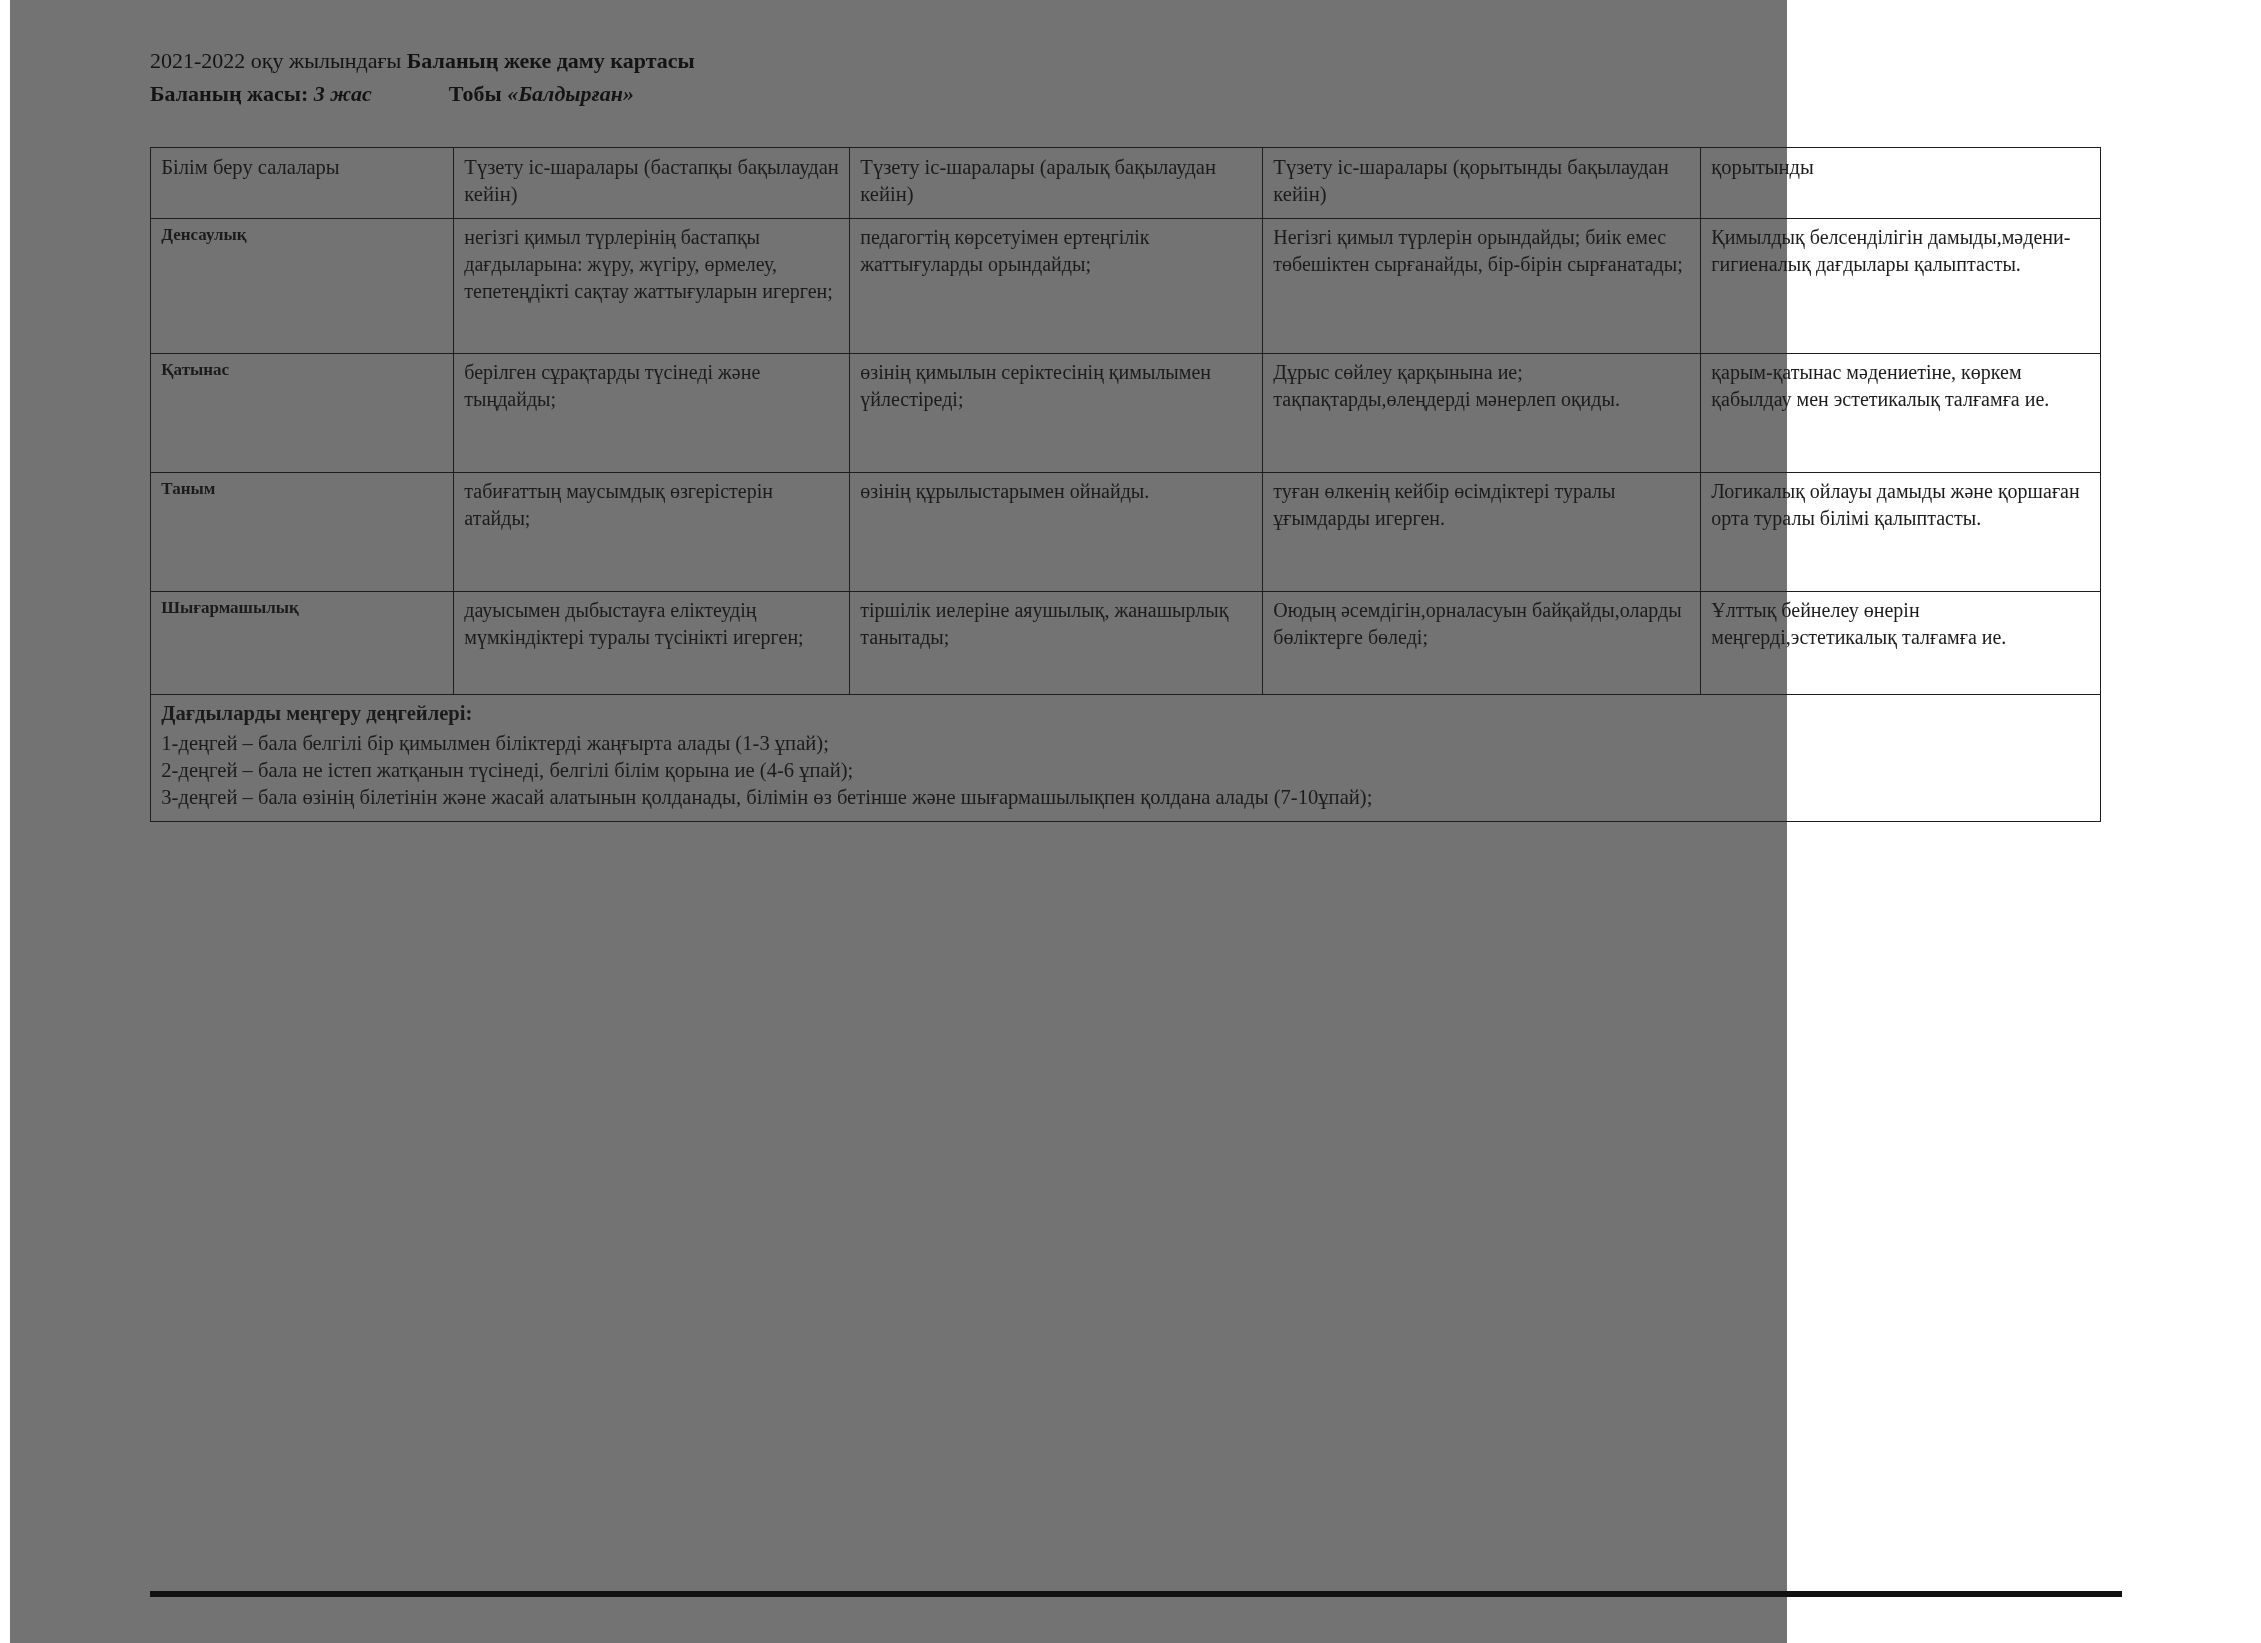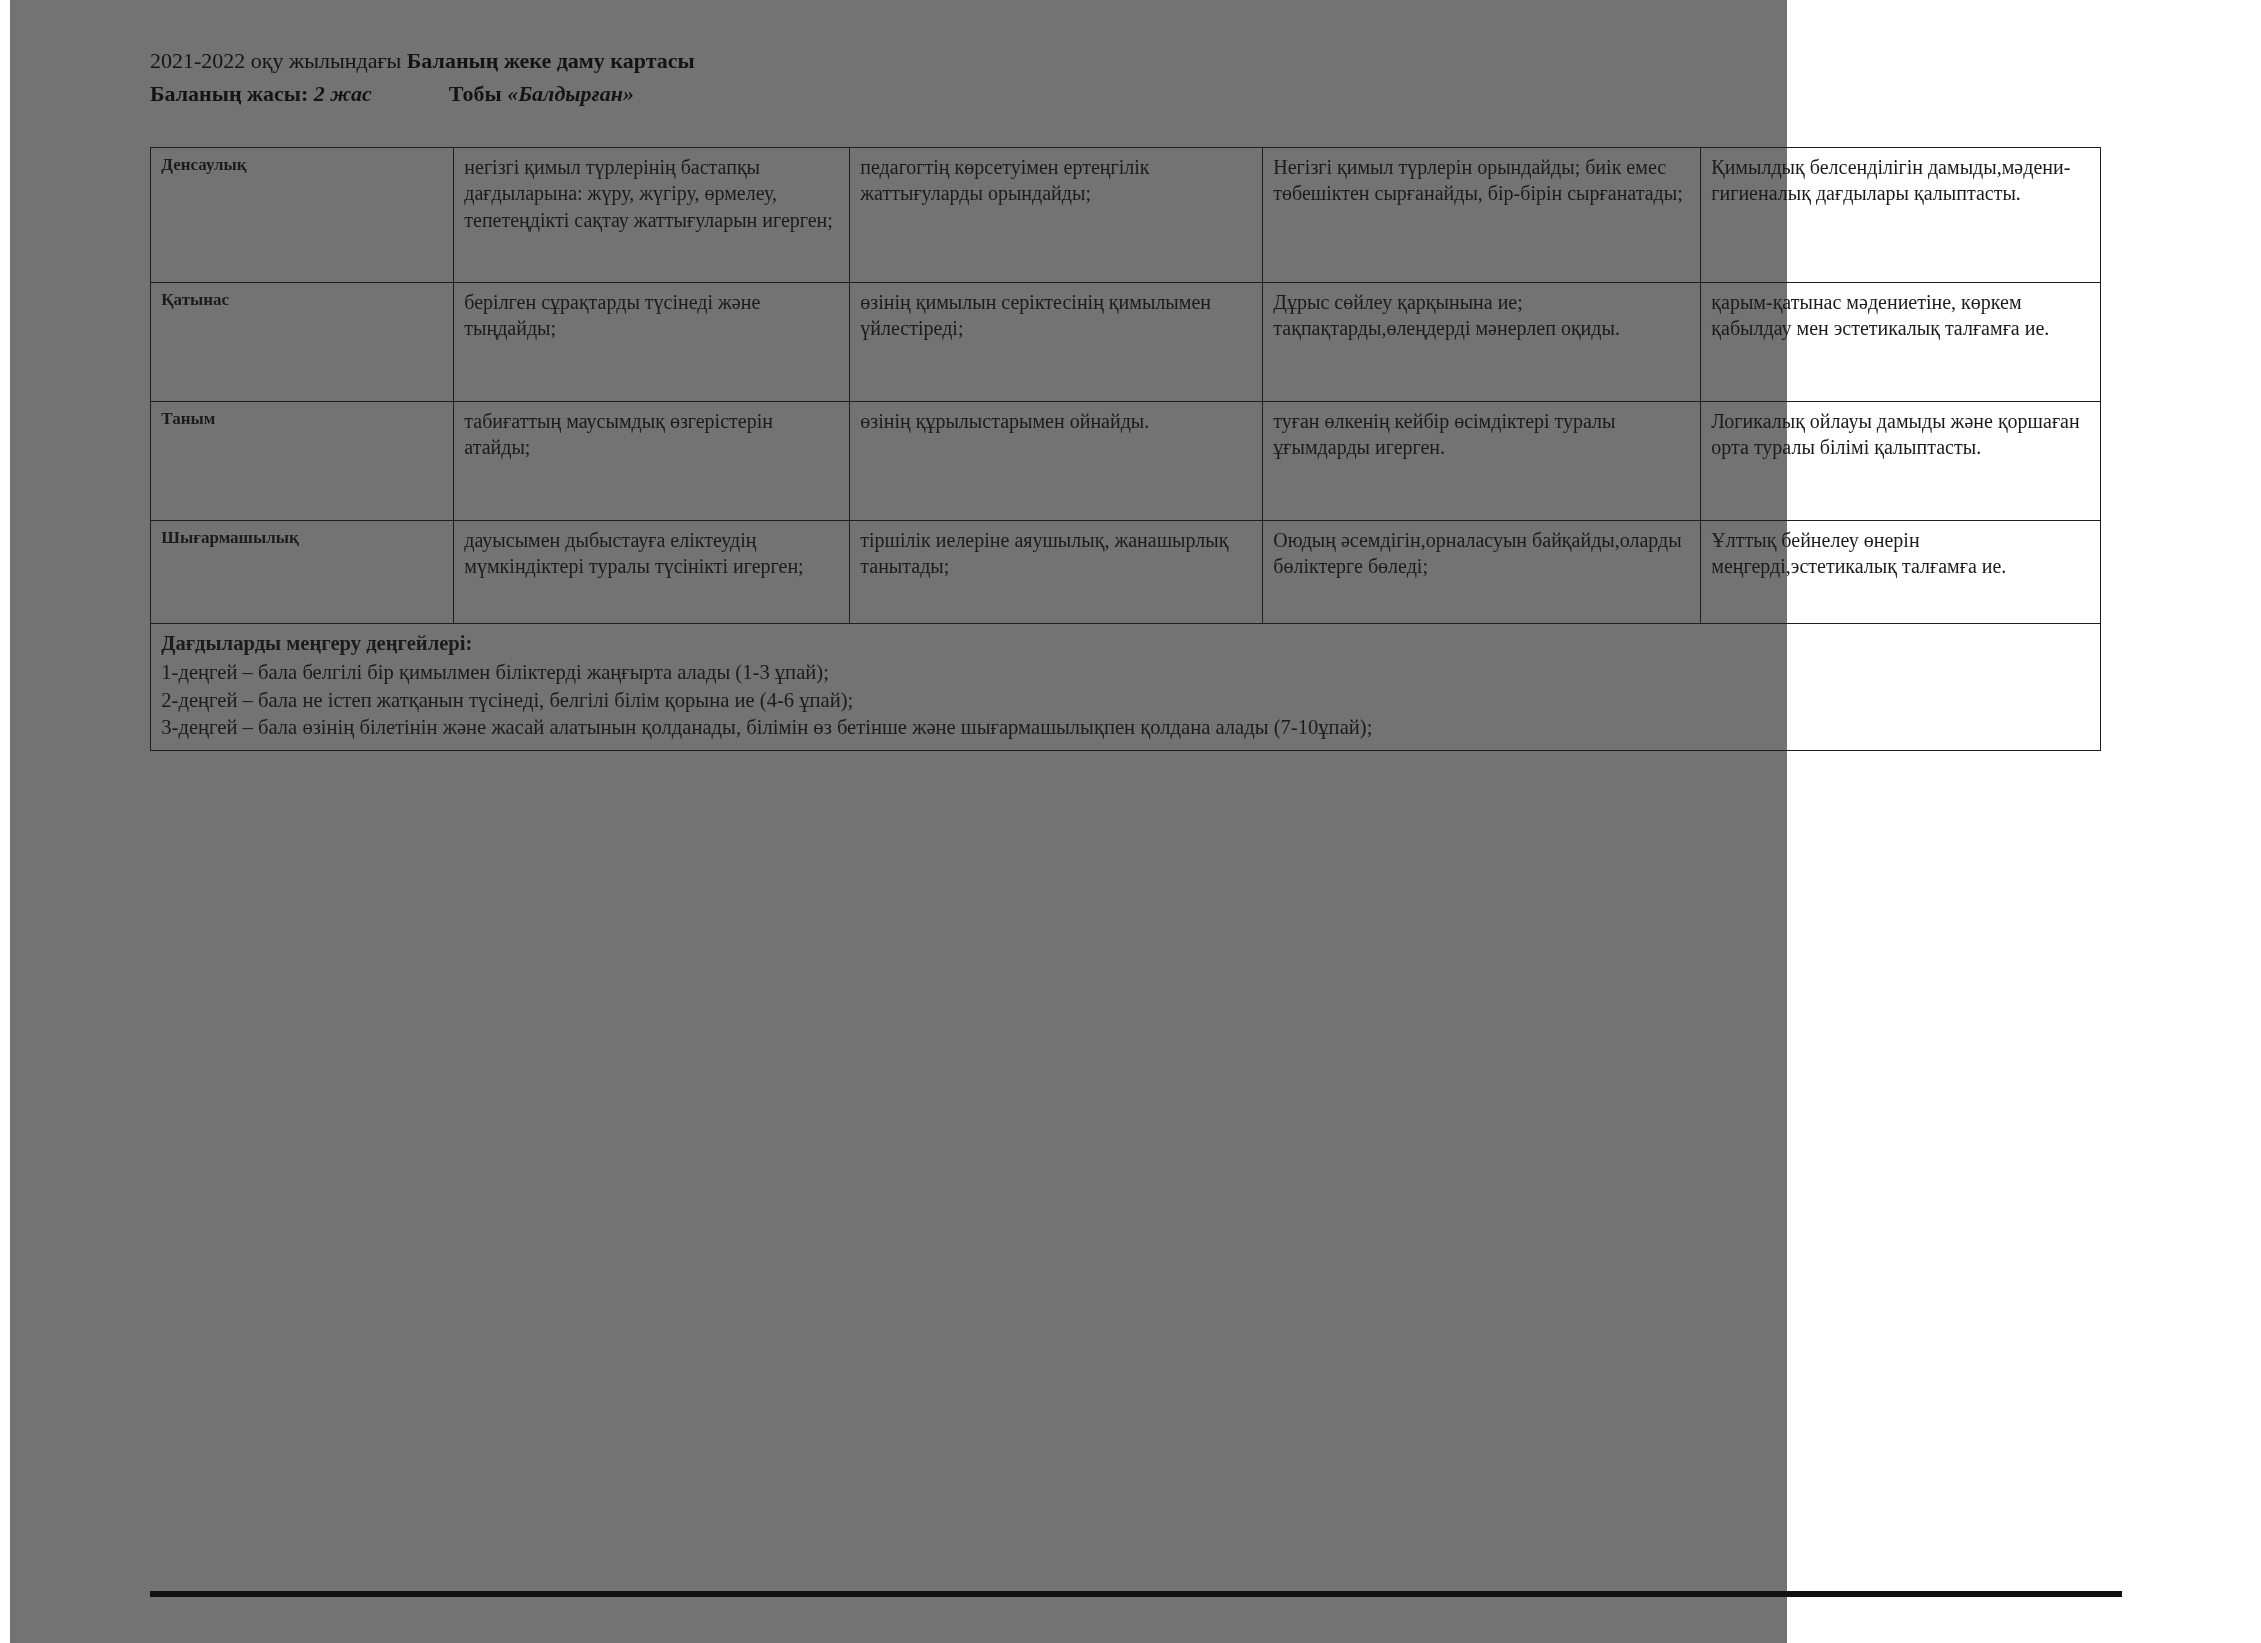--- a/index.html
+++ b/index.html
@@ -116,36 +116,43 @@
 <div class="page">
   <div class="edge-left"></div>
 
   <div class="content">
 
     <div class="header-block">
       <div class="header-line">
         <span class="hl-normal">2021-2022 оқу жылындағы </span><span class="hl-bold">Баланың жеке даму картасы</span>
       </div>
       <div class="header-line">
-        <span class="hl-bold">Баланың жасы: </span><span class="hl-bolditalic">2 жас</span><span style="display:inline-block;width:77px"></span><span class="hl-bold">Тобы </span><span class="hl-bolditalic">«Балдырған»</span>
+        <span class="hl-bold">Баланың жасы: </span><span class="hl-bolditalic">3 жас</span><span style="display:inline-block;width:77px"></span><span class="hl-bold">Тобы </span><span class="hl-bolditalic">«Балдырған»</span>
       </div>
     </div>
 
     <div class="spacer-gap"></div>
 
 
     <table class="dev-table">
       <colgroup>
         <col class="col-a">
           <col class="col-b">
           <col class="col-c">
           <col class="col-d">
           <col class="col-e">
       </colgroup>
       <tbody>
+        <tr>
+          <td class="head-cell">Білім беру салалары</td>
+          <td class="head-cell">Түзету іс-шаралары (бастапқы бақылаудан кейін)</td>
+          <td class="head-cell">Түзету іс-шаралары (аралық бақылаудан кейін)</td>
+          <td class="head-cell">Түзету іс-шаралары (қорытынды  бақылаудан кейін)</td>
+          <td class="head-cell">қорытынды</td>
+        </tr>
 
         <tr class="rowtall-1">
           <td class="area-cell">Денсаулық</td>
           <td>негізгі қимыл түрлерінің бастапқы дағдыларына: жүру, жүгіру, өрмелеу, тепетеңдікті сақтау жаттығуларын игерген;</td>
           <td class="cell-indent">педагогтің көрсетуімен ертеңгілік жаттығуларды орындайды;</td>
           <td class="cell-indent">Негізгі қимыл түрлерін орындайды; биік емес төбешіктен сырғанайды, бір-бірін сырғанатады;</td>
           <td>Қимылдық белсенділігін дамыды,мәдени-гигиеналық дағдылары қалыптасты.</td>
         </tr>
 
         <tr class="rowtall-2">

